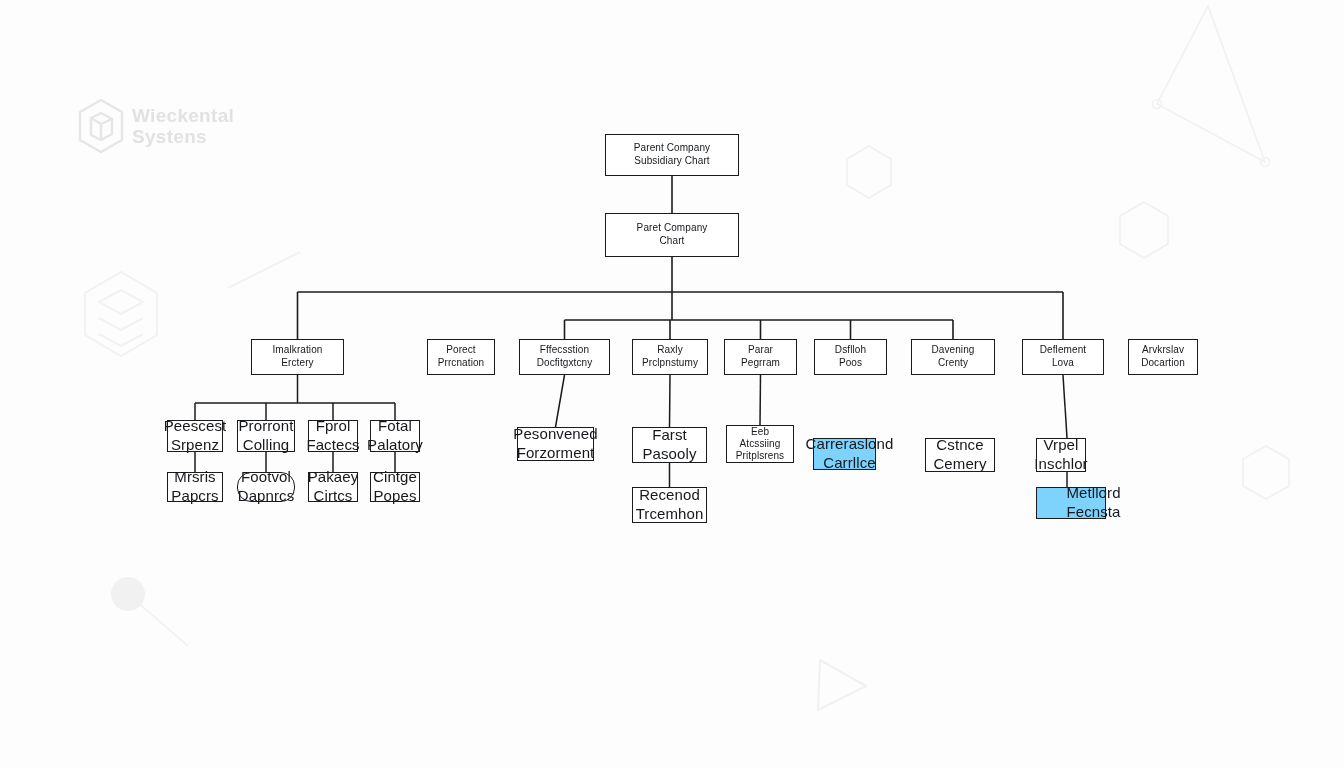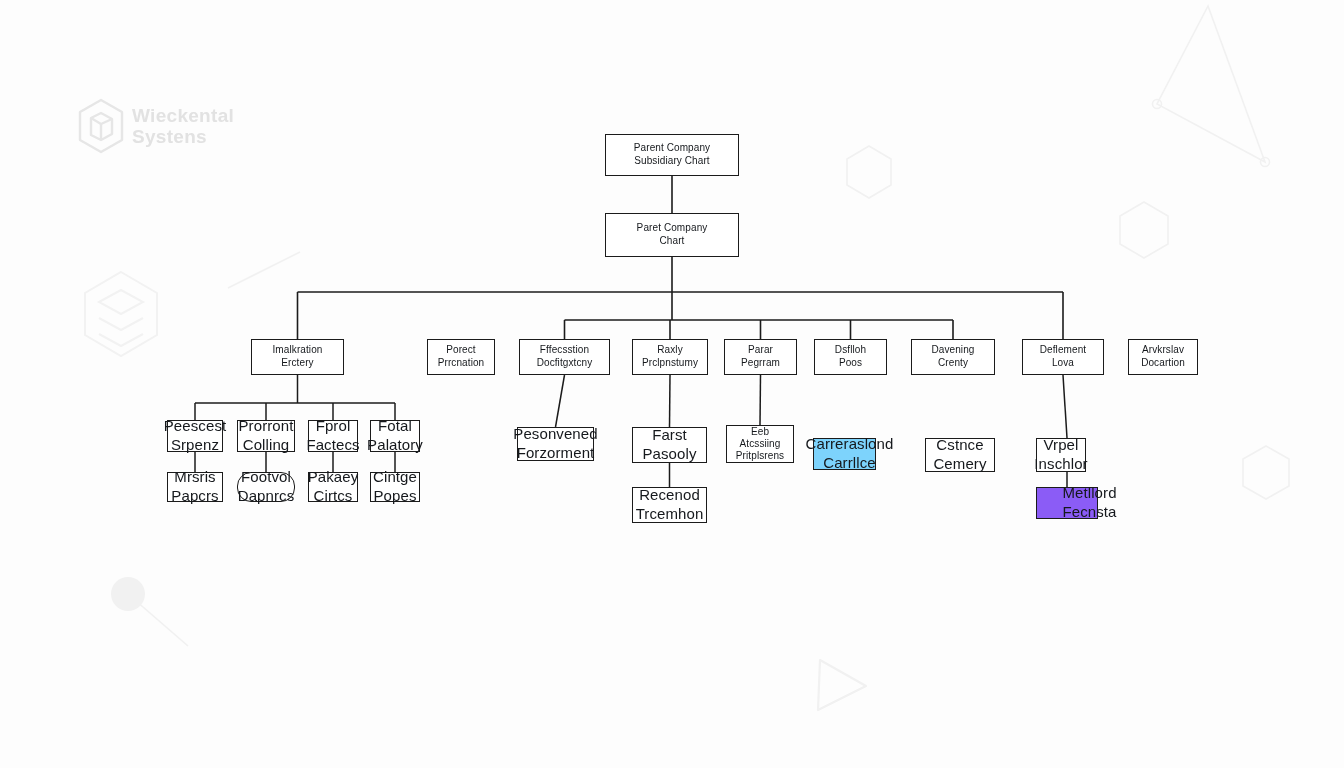--- a/index.html
+++ b/index.html
@@ -211,15 +211,15 @@
 Atcssiing
 Pritplsrens</span></div>
     <div class="node small" style="left: 813px; top: 438px; width: 63px; height: 32px; background: #7dd3fc; border-color: rgb(27, 27, 27); color: rgb(21, 24, 28); padding-left: 13px;"><span>Carreraslond
 Carrllce</span></div>
     <div class="node small" style="left: 925px; top: 438px; width: 70px; height: 34px; background: rgb(255, 255, 255); border-color: rgb(27, 27, 27); color: rgb(21, 24, 28);"><span>Cstnce
 Cemery</span></div>
     <div class="node small" style="left: 1036px; top: 438px; width: 50px; height: 34px; background: rgb(255, 255, 255); border-color: rgb(27, 27, 27); color: rgb(21, 24, 28);"><span>Vrpel
 Inschlor</span></div>
     <div class="node small" style="left: 632px; top: 487px; width: 75px; height: 36px; background: rgb(255, 255, 255); border-color: rgb(27, 27, 27); color: rgb(21, 24, 28); text-align: center;"><span>Recenod
 Trcemhon</span></div>
-    <div class="node small" style="left: 1036px; top: 487px; width: 62px; height: 32px; background: #8b5cf6; border-color: rgb(27, 27, 27); color: rgb(21, 24, 28); padding-left: 48px;"><span>Metllord
+    <div class="node small" style="left: 1036px; top: 487px; width: 70px; height: 32px; background: #7dd3fc; border-color: rgb(27, 27, 27); color: rgb(21, 24, 28); padding-left: 48px;"><span>Metllord
 Fecnsta</span></div>
   </div>
 
 </body></html>

